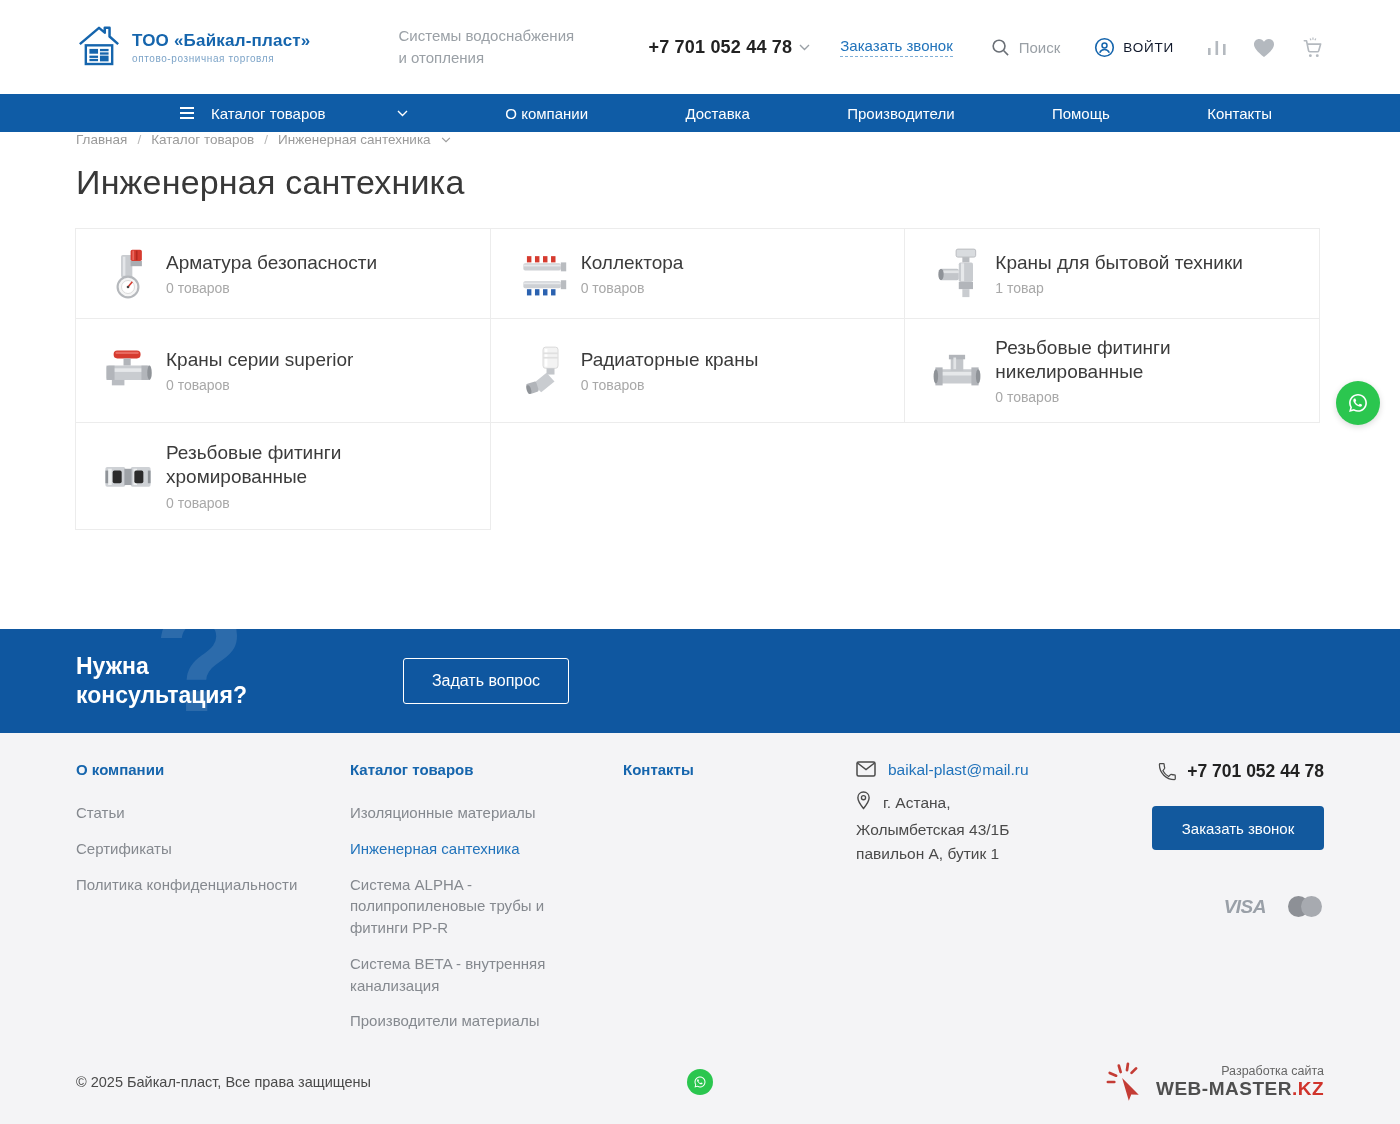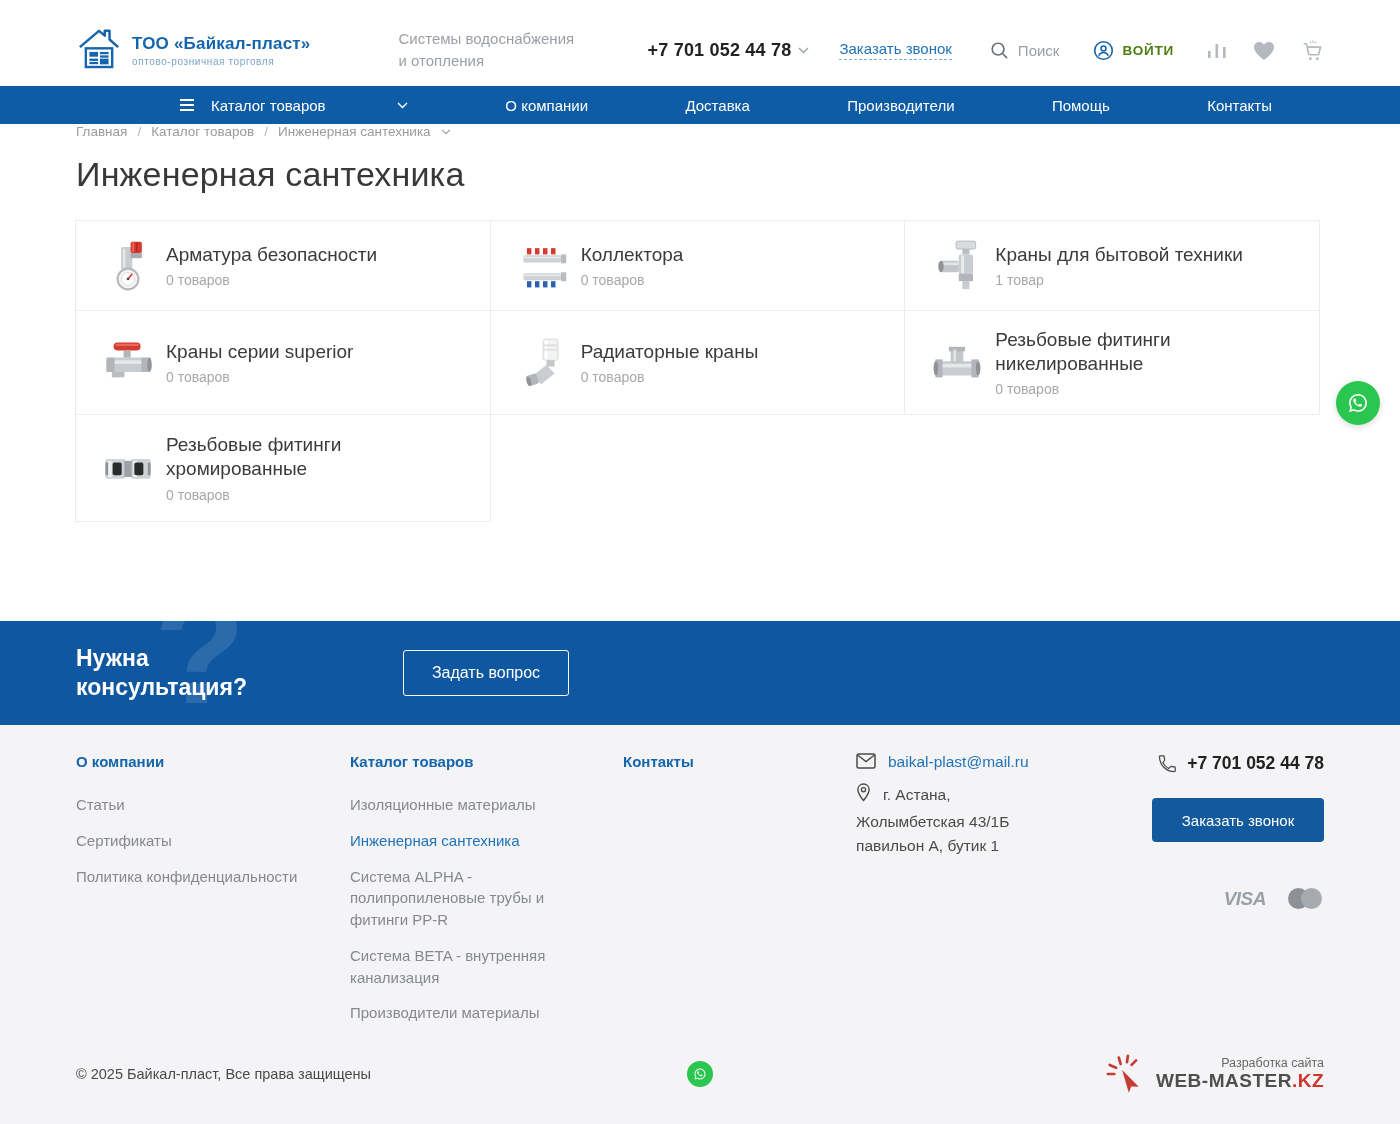--- a/index.html
+++ b/index.html
@@ -7,37 +7,37 @@
     font-family: "Liberation Sans", sans-serif;
     color: #333;
     background: #fff;
     width: 1400px;
     position: relative;
   }
   .container { width: 1248px; margin: 0 auto; }
   a { text-decoration: none; cursor: pointer; }
 
   
-  .site-header { height: 72px; background: #fff; margin-top: 14px; }
+  .site-header { height: 94px; background: #fff; }
   .header-inner { display: flex; align-items: center; height: 100%; }
   .logo { display: flex; align-items: center; gap: 10px; cursor: pointer; }
   .logo-title { color: #1565ad; font-weight: bold; font-size: 17px; letter-spacing: .2px; }
   .logo-sub { color: #7da4c8; font-size: 10px; letter-spacing: .6px; margin-top: 2px; }
   .tagline { margin-left: 88px; color: #9aa0a6; font-size: 15px; line-height: 1.45; }
   .header-right { margin-left: auto; display: flex; align-items: center; }
   .phone-block { display: flex; align-items: center; gap: 7px; cursor: pointer; }
   .phone-num { font-size: 18px; font-weight: bold; color: #222; letter-spacing: .2px; }
   .order-call {
     margin-left: 30px; color: #2173bb; font-size: 15px;
     border-bottom: 1px dashed #7fb0d9; padding-bottom: 2px;
   }
   .search-block { margin-left: 38px; display: flex; align-items: center; gap: 9px; cursor: pointer; }
   .search-label { color: #9aa0a6; font-size: 15px; }
   .login-block { margin-left: 34px; display: flex; align-items: center; gap: 8px; cursor: pointer; }
-  .login-label { color: #4d7c0f; font-size: 13.5px; font-weight: bold; letter-spacing: .8px; }
+  .login-label { color: #0f172a; font-size: 13.5px; font-weight: normal; letter-spacing: .8px; }
   .hdr-icons { margin-left: 32px; display: flex; align-items: center; gap: 24px; }
   .hdr-icon { cursor: pointer; display: flex; align-items: center; }
 
   
   .main-nav { background: #0f5ca6; height: 38px; }
   .nav-inner { display: flex; align-items: center; height: 100%; padding: 0 52px 0 104px; justify-content: space-between; }
   .nav-catalog { display: flex; align-items: center; width: 228px; color: #fff; font-size: 15px; cursor: pointer; }
   .nav-catalog .burger { display: inline-flex; flex-direction: column; gap: 3px; margin-right: 17px; }
   .nav-catalog .burger i { display: block; width: 14px; height: 2px; background: #fff; }
   .nav-catalog .cat-chevron { margin-left: auto; }

